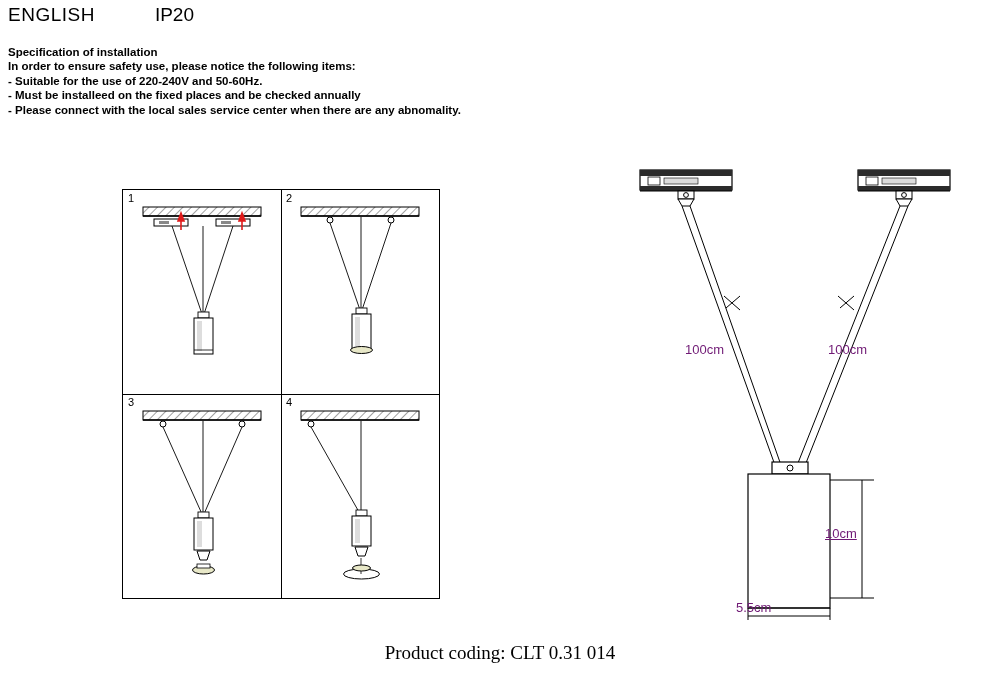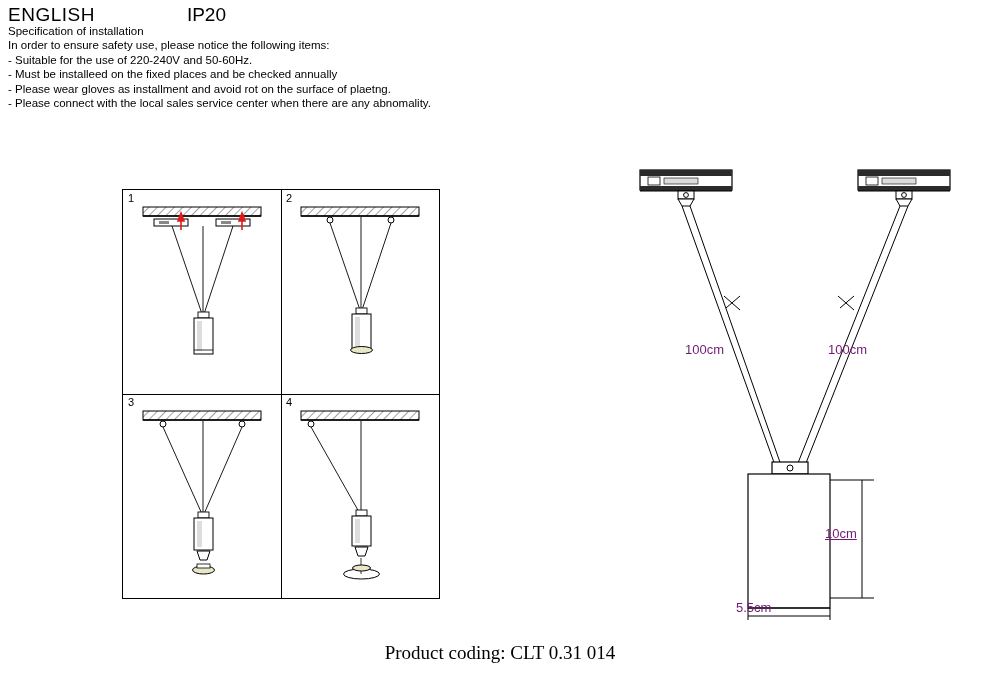--- a/index.html
+++ b/index.html
@@ -21,28 +21,29 @@
     top: 4px;
     display: flex;
     align-items: baseline;
   }
   .header .lang {
     font-size: 19px;
     letter-spacing: 0.5px;
   }
   .header .ip {
     font-size: 19px;
-    margin-left: 92px;
+    margin-left: 60px;
   }
   .spec {
     position: absolute;
     left: 8px;
-    top: 24px;
+    top: 45px;
     font-size: 11.5px;
     line-height: 14.4px;
+    font-weight: bold;
   }
   .spec div {
     white-space: pre;
   }
   .panel {
     position: absolute;
     left: 122px;
     top: 189px;
     width: 318px;
     height: 410px;
@@ -121,21 +122,20 @@
 <div class="header">
   <span class="lang">ENGLISH</span>
   <span class="ip">IP20</span>
 </div>
 
 <div class="spec">
   <div>Specification of installation</div>
   <div>In order to ensure safety use, please notice the following items:</div>
   <div>- Suitable for the use of 220-240V and 50-60Hz.</div>
   <div>- Must be installeed on the fixed places and be checked annually</div>
-  <div>- Please wear gloves as installment and avoid rot on the surface of plaetng.</div>
   <div>- Please connect with the local sales service center when there are any abnomality.</div>
 </div>
 
 <div class="panel">
   <div class="vline"></div>
   <div class="hline"></div>
 
   <div class="cell c1">
     <span class="num">1</span>
     <svg width="158" height="204" viewBox="0 0 158 204">

